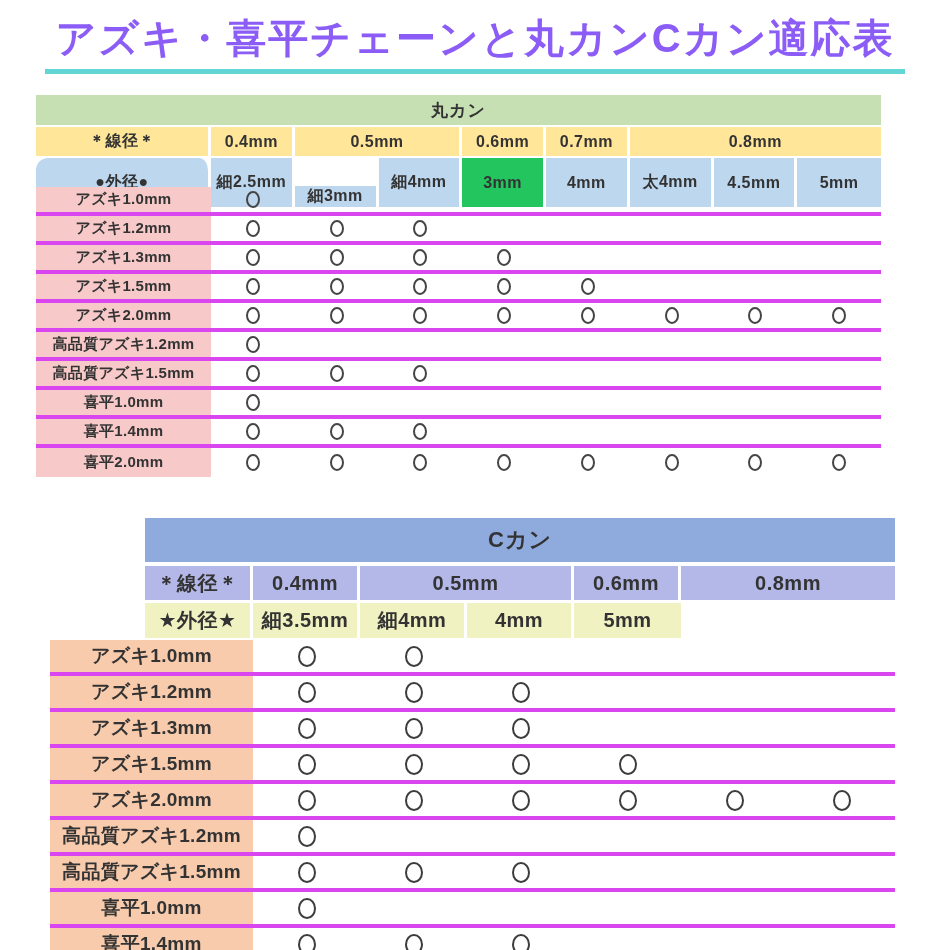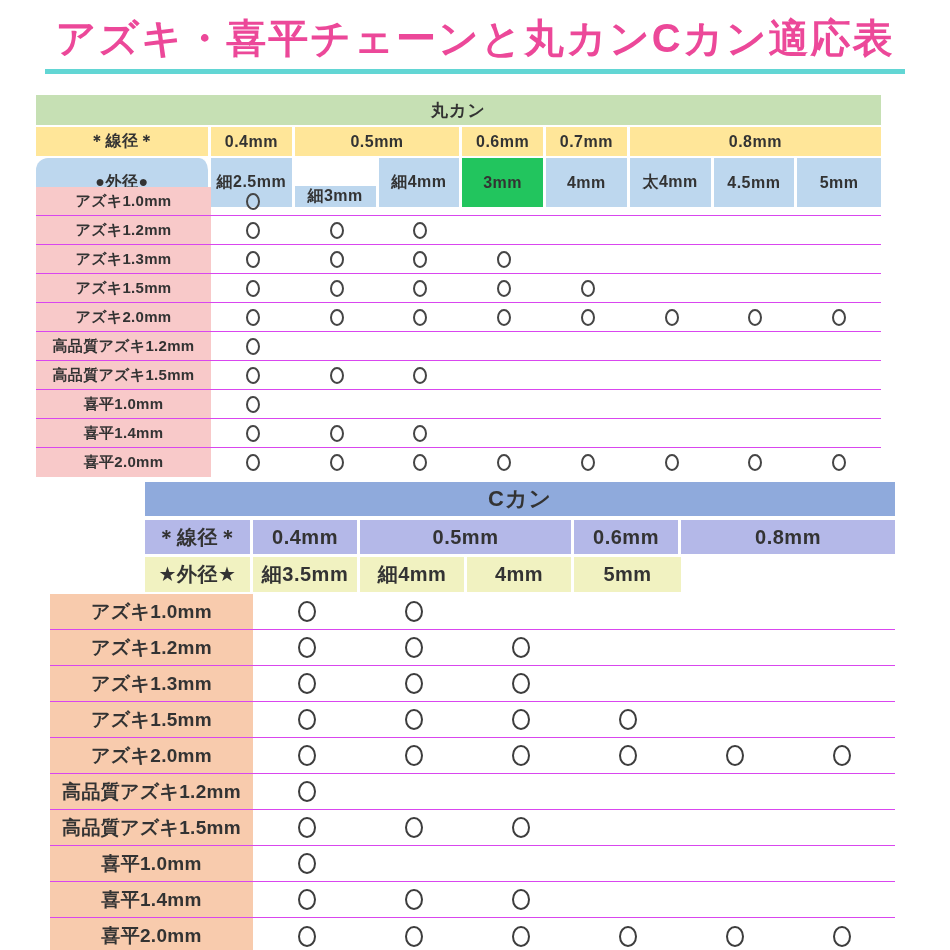--- a/index.html
+++ b/index.html
@@ -1,45 +1,45 @@
 <!DOCTYPE html>
 <html><head>
 <meta charset="utf-8">
 <style>
   html,body{margin:0;padding:0;width:950px;height:950px;background:#ffffff;overflow:hidden;}
   body{font-family:"Liberation Sans","DejaVu Sans",sans-serif;font-weight:700;color:#333;position:relative;}
 
   
   .title-wrap{position:absolute;top:14px;left:0;width:950px;text-align:center;}
-  .title{display:inline-block;font-size:40px;letter-spacing:2px;color:#ec4899;
+  .title{display:inline-block;font-size:40px;letter-spacing:2px;color:#8b5cf6;
          padding:0 10px 7px 10px;border-bottom:5px solid #62d6d4;line-height:1.2;text-align:center;}
 
   
   .hbar,.hcell,.blabel,.bcell{display:flex;align-items:center;justify-content:center;box-sizing:border-box;}
   .hgrid{display:grid;box-sizing:border-box;}
   .hcell{border-right:3px solid #ffffff;letter-spacing:.5px;}
   .hcell:last-child{border-right:none;}
-  .brow{display:grid;box-sizing:border-box;border-bottom:1px solid #d946ef;}
+  .brow{display:grid;box-sizing:border-box;border-bottom:4px solid #d946ef;}
   .brow.last{border-bottom:none;}
 
   
   .t1{position:absolute;left:36px;top:95px;width:845px;}
   .t1 .hbar{height:30px;background:#c6e0b4;font-size:17px;margin-bottom:2px;letter-spacing:1px;}
   .t1g{grid-template-columns:175px repeat(8,1fr);}
   .t1 .senkei{height:29px;margin-bottom:2px;}
   .t1 .senkei .hcell{background:#ffe699;font-size:16px;}
   .t1 .gaikei{height:27px;margin-bottom:2px;}
   .t1 .gaikei .hcell{background:#bdd7ee;font-size:16px;}
   .t1 .brow{grid-template-columns:175px repeat(8,1fr);height:29px;}
   .t1 .blabel{background:#f8c9c9;font-size:15px;letter-spacing:.3px;}
   .c1{width:10px;height:13px;border:2px solid #454545;border-radius:50%;background:transparent;}
 
   
   .t2{position:absolute;left:50px;top:482px;width:845px;}
-  .t2 .hbar{height:34px;background:#8faadc;font-size:22px;margin-left:95px;margin-bottom:4px;letter-spacing:1px;}
+  .t2 .hbar{height:44px;background:#8faadc;font-size:22px;margin-left:95px;margin-bottom:4px;letter-spacing:1px;margin-top:36px;}
   .t2g{grid-template-columns:108px repeat(6,1fr);margin-left:95px;}
   .t2 .senkei{height:34px;margin-bottom:3px;}
   .t2 .senkei .hcell{background:#b4b8e8;font-size:20px;}
   .t2 .gaikei{height:35px;margin-bottom:2px;}
   .t2 .gaikei .hcell{background:#f1f2c1;font-size:20px;}
   .t2 .brow{grid-template-columns:203px repeat(6,1fr);height:36px;}
   .t2 .blabel{background:#f8cbad;font-size:19px;letter-spacing:.3px;}
   .c2{width:14px;height:17px;border:2px solid #3d3d3d;border-radius:50%;background:transparent;}
 </style>
 </head>

